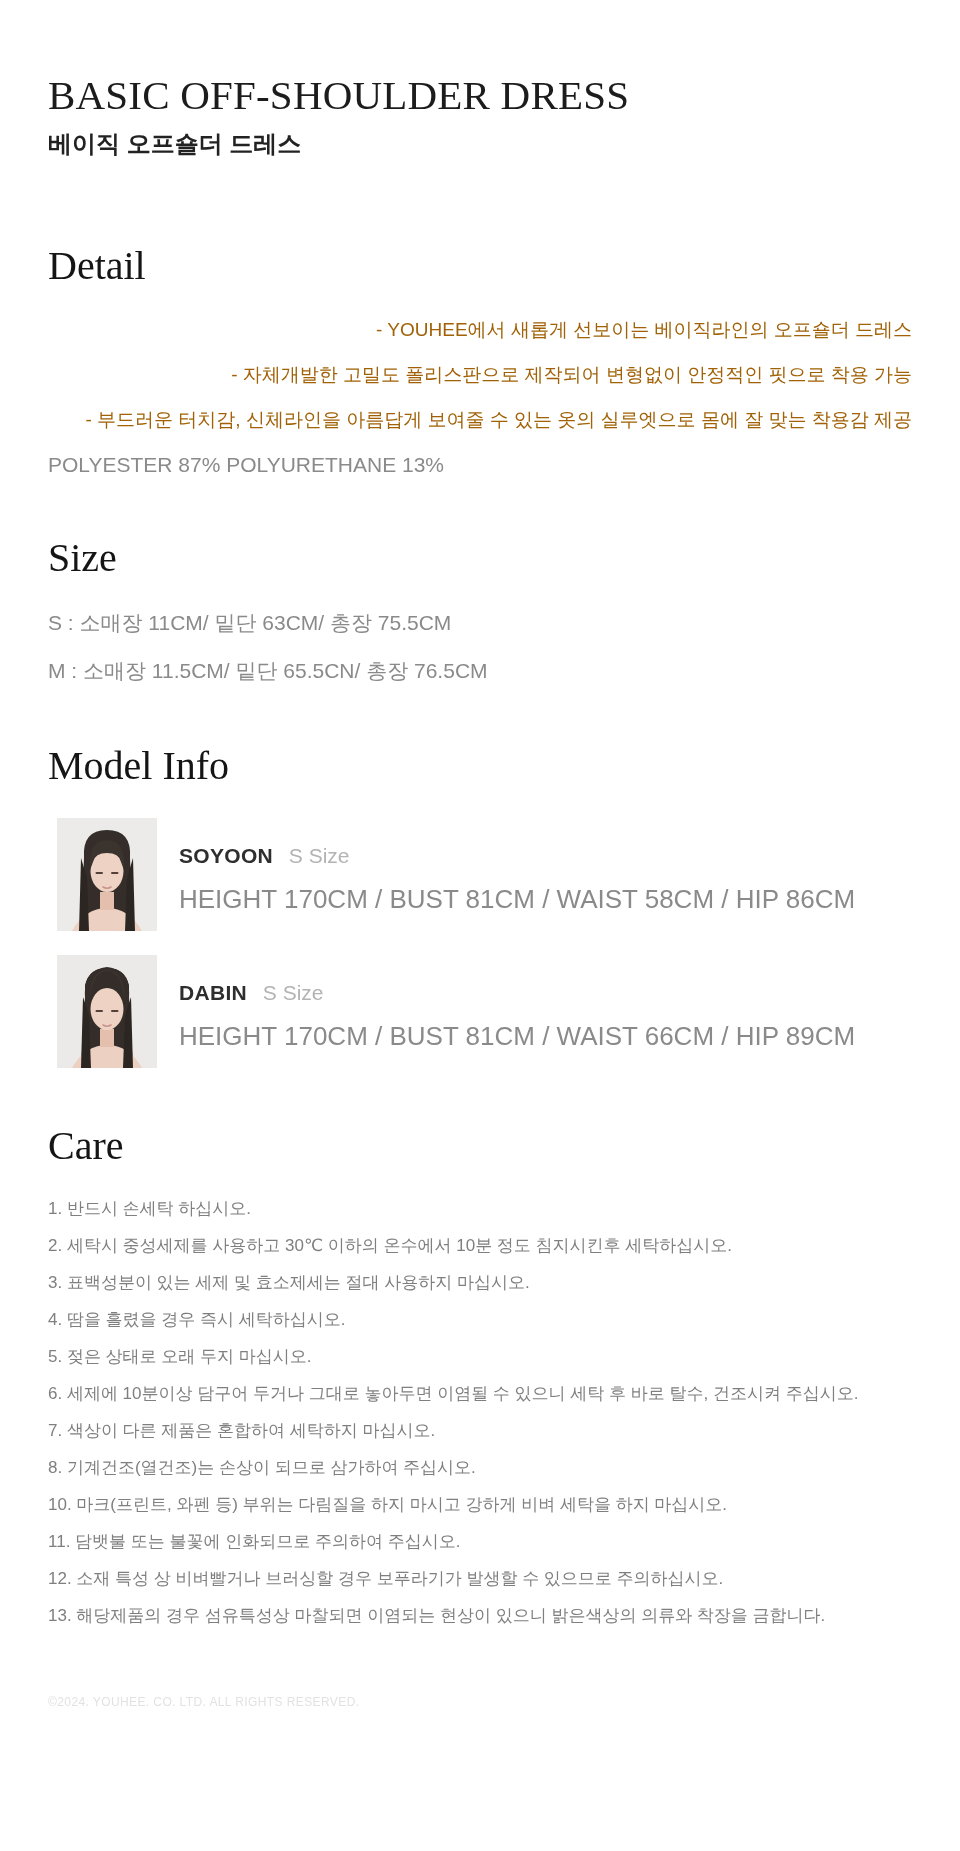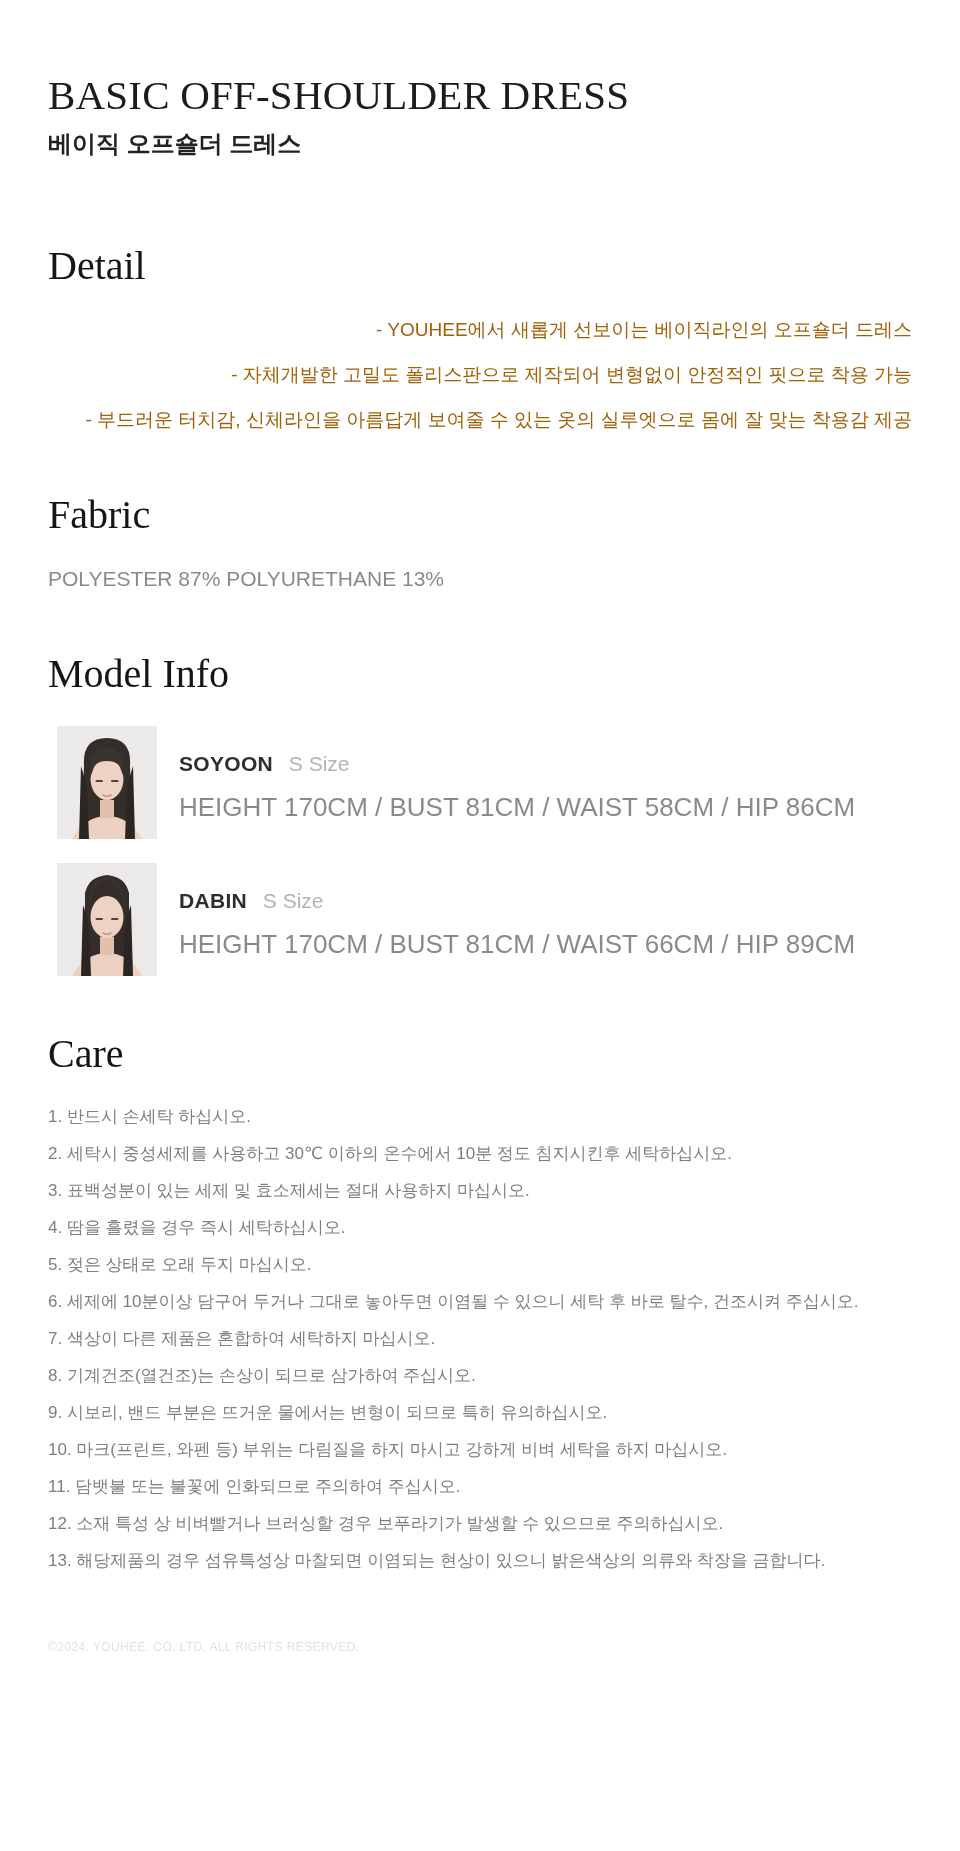--- a/index.html
+++ b/index.html
@@ -120,24 +120,30 @@
   <div class="sec-detail">
     <h2 class="section-heading">Detail</h2>
     <ul class="detail-list">
       <li>- YOUHEE에서 새롭게 선보이는 베이직라인의 오프숄더 드레스</li>
       <li>- 자체개발한 고밀도 폴리스판으로 제작되어 변형없이 안정적인 핏으로 착용 가능</li>
       <li>- 부드러운 터치감, 신체라인을 아름답게 보여줄 수 있는 옷의 실루엣으로 몸에 잘 맞는 착용감 제공</li>
     </ul>
   </div>
 
   <div class="sec-fabric">
-    <h2 class="section-heading">Fabric</h2>
     <div class="fabric-text">POLYESTER 87% POLYURETHANE 13%</div>
   </div>
 
+  <div class="sec-size">
+    <h2 class="section-heading">Size</h2>
+    <ul class="size-list">
+      <li>S : 소매장 11CM/ 밑단 63CM/ 총장 75.5CM</li>
+      <li>M : 소매장 11.5CM/ 밑단 65.5CN/ 총장 76.5CM</li>
+    </ul>
+  </div>
 
   <div class="sec-model">
     <h2 class="section-heading">Model Info</h2>
 
     <div class="model-row">
       <div class="model-photo">
         <svg viewBox="0 0 100 113">
           <rect width="100" height="113" fill="#edebe9"></rect>
           <path d="M27 40 Q25 12 50 12 Q75 12 73 40 L76 113 L24 113 Z" fill="#342d29"></path>
           <path d="M15 113 Q28 90 50 90 Q72 90 85 113 Z" fill="#ecd0c1"></path>
@@ -191,21 +197,20 @@
     <h2 class="section-heading">Care</h2>
     <ul class="care-list">
       <li>1. 반드시 손세탁 하십시오.</li>
       <li>2. 세탁시 중성세제를 사용하고 30℃ 이하의 온수에서 10분 정도 침지시킨후 세탁하십시오.</li>
       <li>3. 표백성분이 있는 세제 및 효소제세는 절대 사용하지 마십시오.</li>
       <li>4. 땀을 흘렸을 경우 즉시 세탁하십시오.</li>
       <li>5. 젖은 상태로 오래 두지 마십시오.</li>
       <li>6. 세제에 10분이상 담구어 두거나 그대로 놓아두면 이염될 수 있으니 세탁 후 바로 탈수, 건조시켜 주십시오.</li>
       <li>7. 색상이 다른 제품은 혼합하여 세탁하지 마십시오.</li>
       <li>8. 기계건조(열건조)는 손상이 되므로 삼가하여 주십시오.</li>
-      <li>9. 시보리, 밴드 부분은 뜨거운 물에서는 변형이 되므로 특히 유의하십시오.</li>
       <li>10. 마크(프린트, 와펜 등) 부위는 다림질을 하지 마시고 강하게 비벼 세탁을 하지 마십시오.</li>
       <li>11. 담뱃불 또는 불꽃에 인화되므로 주의하여 주십시오.</li>
       <li>12. 소재 특성 상 비벼빨거나 브러싱할 경우 보푸라기가 발생할 수 있으므로 주의하십시오.</li>
       <li>13. 해당제품의 경우 섬유특성상 마찰되면 이염되는 현상이 있으니 밝은색상의 의류와 착장을 금합니다.</li>
     </ul>
   </div>
 
   <div class="footer">©2024. YOUHEE. CO. LTD. ALL RIGHTS RESERVED.</div>
 
 </div>

